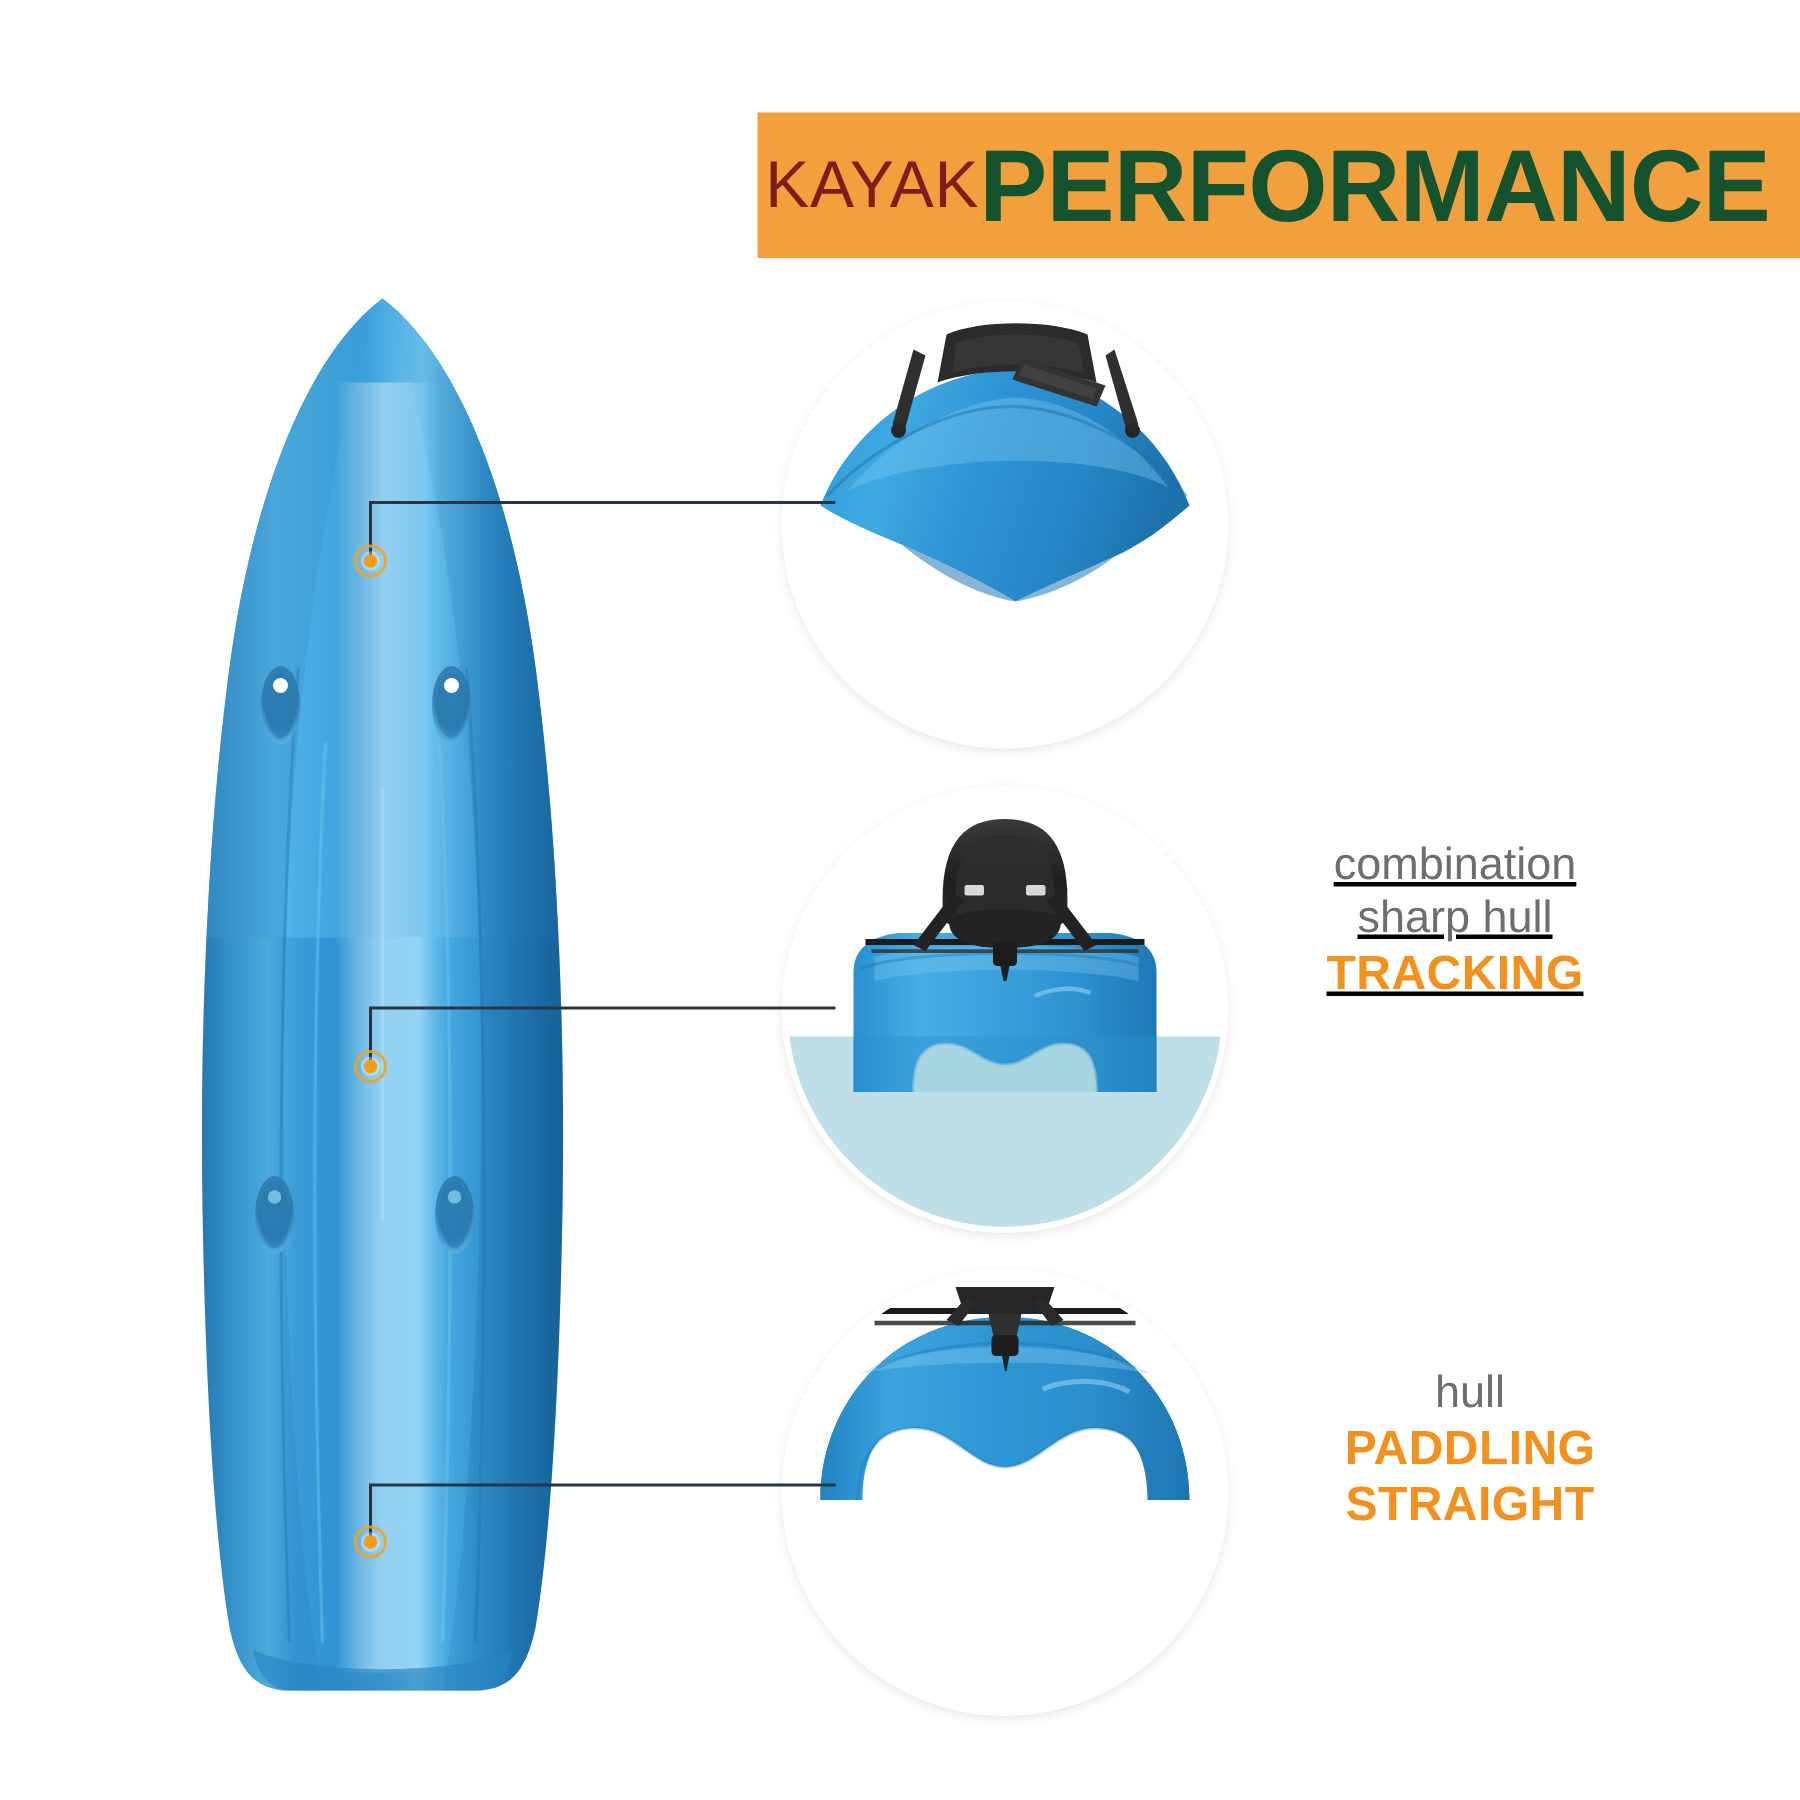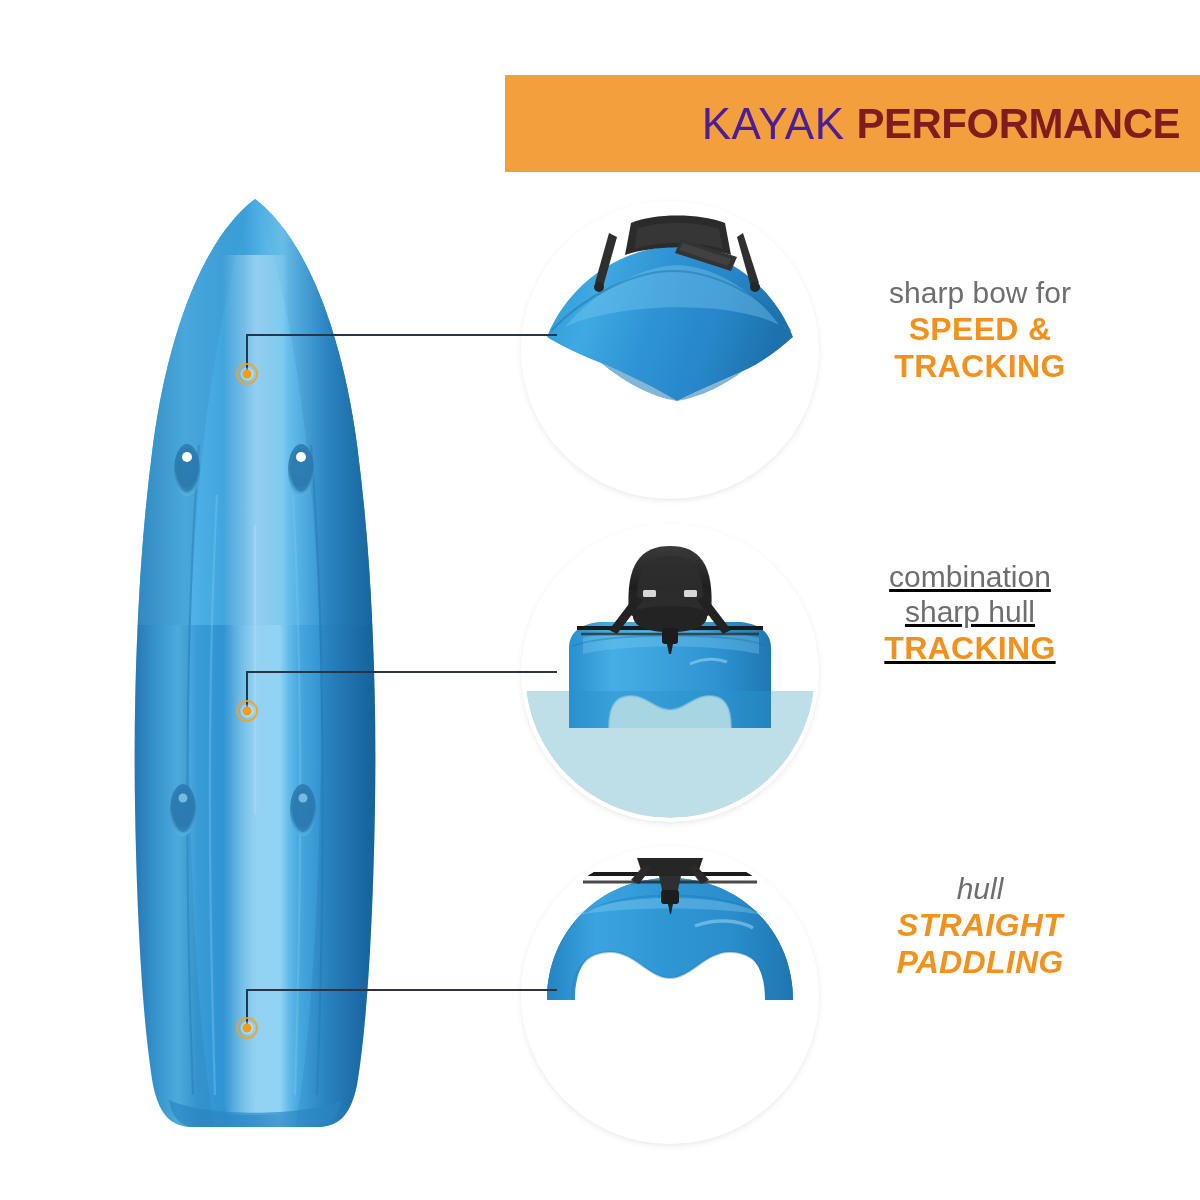--- a/index.html
+++ b/index.html
@@ -12,26 +12,26 @@
   #stage { position:relative; width:1200px; height:1200px; background:#fff; }
 
   
   #header-banner {
     position:absolute; left:505px; top:75px; width:695px; height:97px;
     background:#f2a03e;
     display:flex; align-items:center; justify-content:flex-end;
     padding-right:20px;
   }
   #header-banner .title-light {
-    color:#4c1d95; font-size:44px; font-weight:400;
+    color:#7f1d1d; font-size:44px; font-weight:400;
     letter-spacing:0.5px; line-height:1;
   }
   #header-banner .title-bold {
-    color:#7f1d1d; font-size:42px; font-weight:700;
-    letter-spacing:-0.5px; line-height:1; margin-left:12px;
+    color:#14532d; font-size:68px; font-weight:700;
+    letter-spacing:-0.5px; line-height:1; 
   }
 
   
   #kayak-figure { position:absolute; left:95px; top:195px; width:320px; height:935px; }
   #kayak-figure svg { display:block; width:100%; height:100%; }
 
   
   .callout-circle {
     position:absolute; width:290px; height:290px; border-radius:50%;
     overflow:hidden; background:#ffffff;
@@ -52,21 +52,21 @@
   }
   .callout-text .plain {
     display:block; color:#6e6e6e; font-size:30px; font-weight:400;
   }
   .callout-text .accent {
     display:block; color:#f2911e; font-size:32px; font-weight:700;
     letter-spacing:0.3px;
   }
   #text-bow    { left:830px; top:276px; }
   #text-stab   { left:820px; top:560px;text-decoration:underline; }
-  #text-strgt  { left:830px; top:872px;font-style:italic; }
+  #text-strgt  { left:830px; top:912px; }
 </style>
 </head>
 <body>
 
 <div id="stage">
 
   <div id="header-banner">
     <span class="title-light">KAYAK</span>
     <span class="title-bold">PERFORMANCE</span>
   </div>
@@ -360,31 +360,26 @@
     </g>
 
     <g>
       <path d="M247 1028 L247 990 L556 990" stroke="#2a3442" stroke-width="2" fill="none" stroke-linecap="square"></path>
       <circle cx="247" cy="1028" r="10" fill="none" stroke="#f5a11e" stroke-width="2" opacity="0.85"></circle>
       <circle cx="247" cy="1028" r="6.5" fill="#ffffff" opacity="0.35"></circle>
       <circle cx="247" cy="1028" r="4.5" fill="#f59b16"></circle>
     </g>
   </svg>
 
-  <div class="callout-text" id="text-bow">
-    <span class="plain">sharp bow for</span>
-    <span class="accent">SPEED &amp;</span>
-    <span class="accent">TRACKING</span>
-  </div>
 
   <div class="callout-text" id="text-stab">
     <span class="plain">combination</span>
     <span class="plain">sharp hull</span>
     <span class="accent">TRACKING</span>
   </div>
 
   <div class="callout-text" id="text-strgt">
     <span class="plain">hull</span>
+    <span class="accent">PADDLING</span>
     <span class="accent">STRAIGHT</span>
-    <span class="accent">PADDLING</span>
   </div>
 
 </div>
 
 </body></html>

